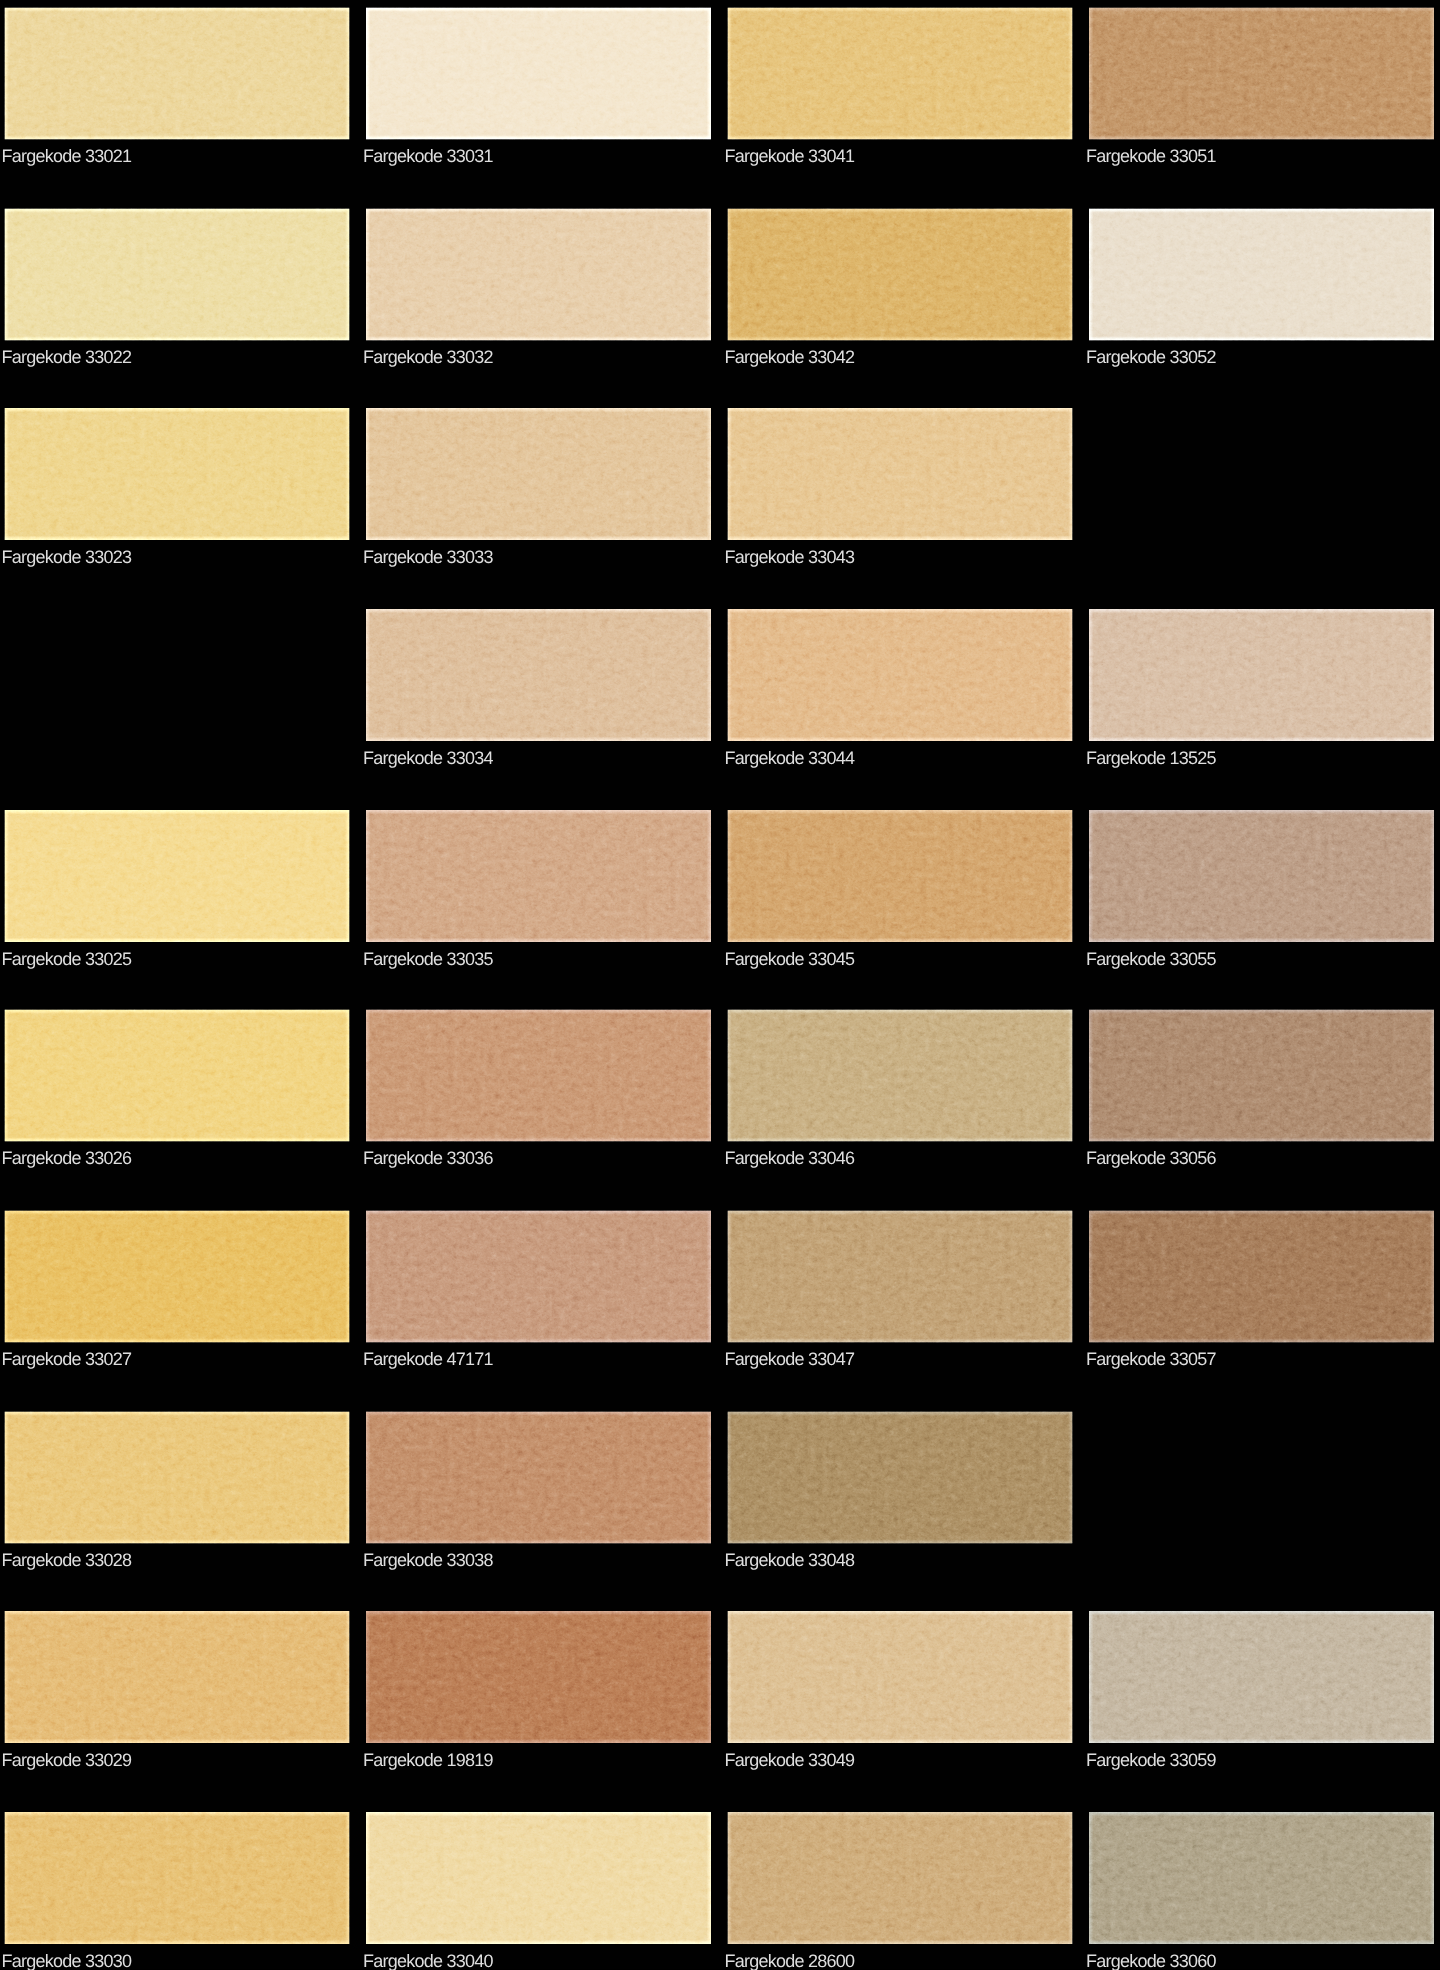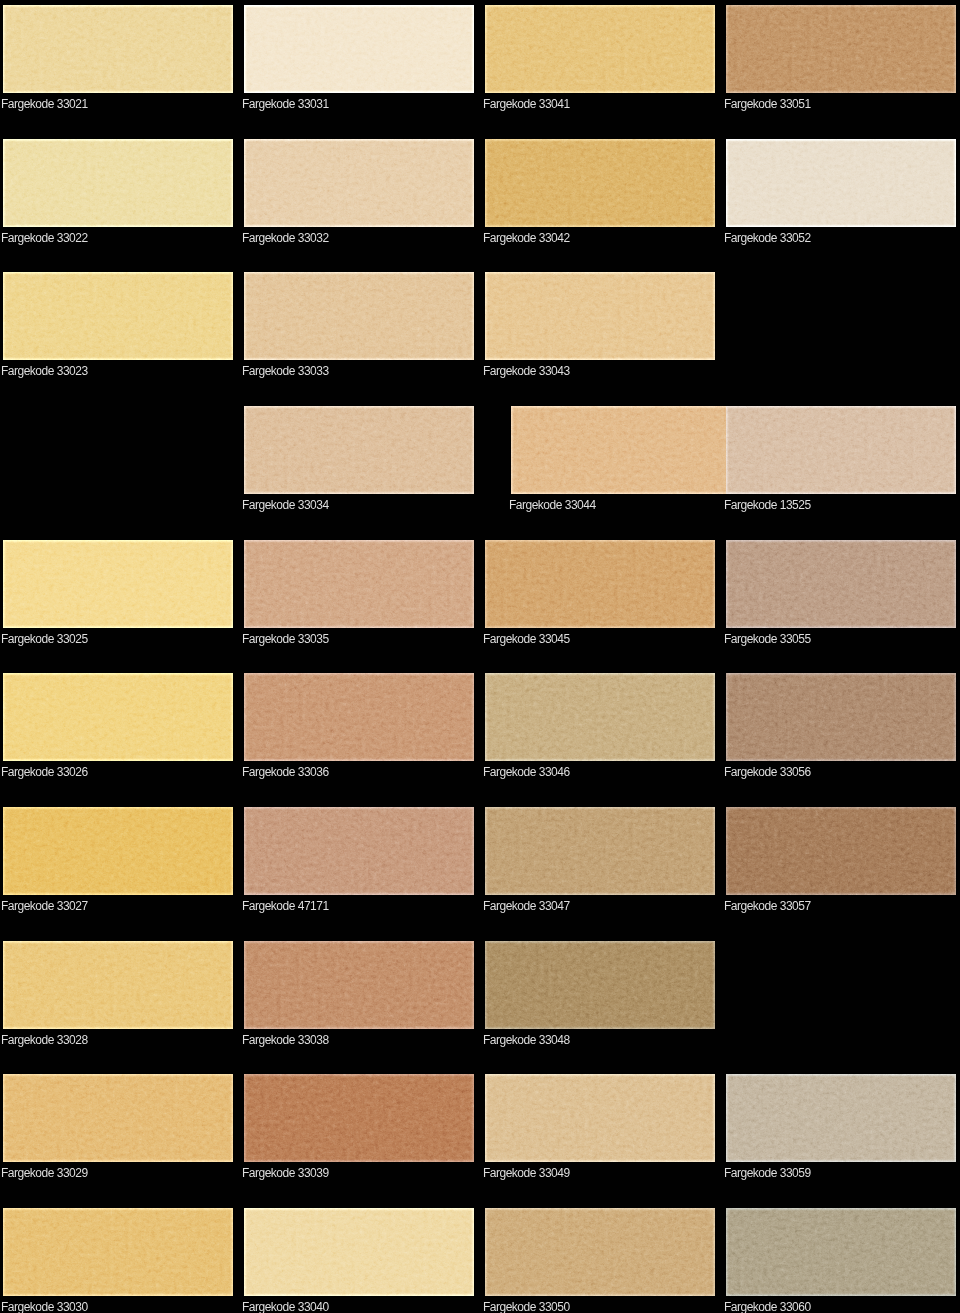--- a/index.html
+++ b/index.html
@@ -243,21 +243,21 @@
       <svg class="tex2" viewBox="74 31 230 88">
           <rect x="-400" y="-400" width="1400" height="1000" filter="url(#fGrainB)"></rect>
         </svg>
       <svg class="tex3" viewBox="233 86 230 88">
           <rect x="-400" y="-400" width="1400" height="1000" filter="url(#fSpeck)"></rect>
         </svg>
       <div class="rim"></div>
     </div>
     <div class="lbl">Fargekode 33034</div>
   </div>
-  <div class="cell" style="left:511px;top:406.04px">
+  <div class="cell" style="left:485px;top:406.04px">
     <div class="sw">
       <div class="base" style="background-color: rgb(228, 189, 142);"></div>
       <svg class="tex" viewBox="207 151 230 88">
           <rect x="-400" y="-400" width="1400" height="1000" filter="url(#fGrainA)"></rect>
         </svg>
       <svg class="tex2" viewBox="145 60 230 88">
           <rect x="-400" y="-400" width="1400" height="1000" filter="url(#fGrainB)"></rect>
         </svg>
       <svg class="tex3" viewBox="73 127 230 88">
           <rect x="-400" y="-400" width="1400" height="1000" filter="url(#fSpeck)"></rect>
@@ -545,21 +545,21 @@
           <rect x="-400" y="-400" width="1400" height="1000" filter="url(#fGrainA)"></rect>
         </svg>
       <svg class="tex2" viewBox="79 92 230 88">
           <rect x="-400" y="-400" width="1400" height="1000" filter="url(#fGrainB)"></rect>
         </svg>
       <svg class="tex3" viewBox="117 12 230 88">
           <rect x="-400" y="-400" width="1400" height="1000" filter="url(#fSpeck)"></rect>
         </svg>
       <div class="rim"></div>
     </div>
-    <div class="lbl">Fargekode 33039</div>
+    <div class="lbl">Fargekode 19819</div>
   </div>
   <div class="cell" style="left:485px;top:1074.44px">
     <div class="sw">
       <div class="base" style="background-color: rgb(222, 194, 150);"></div>
       <svg class="tex" viewBox="14 29 230 88">
           <rect x="-400" y="-400" width="1400" height="1000" filter="url(#fGrainA)"></rect>
         </svg>
       <svg class="tex2" viewBox="150 121 230 88">
           <rect x="-400" y="-400" width="1400" height="1000" filter="url(#fGrainB)"></rect>
         </svg>
@@ -625,21 +625,21 @@
           <rect x="-400" y="-400" width="1400" height="1000" filter="url(#fGrainA)"></rect>
         </svg>
       <svg class="tex2" viewBox="151 64 230 88">
           <rect x="-400" y="-400" width="1400" height="1000" filter="url(#fGrainB)"></rect>
         </svg>
       <svg class="tex3" viewBox="88 68 230 88">
           <rect x="-400" y="-400" width="1400" height="1000" filter="url(#fSpeck)"></rect>
         </svg>
       <div class="rim"></div>
     </div>
-    <div class="lbl">Fargekode 33050</div>
+    <div class="lbl">Fargekode 28600</div>
   </div>
   <div class="cell" style="left:726px;top:1208.12px">
     <div class="sw">
       <div class="base" style="background-color: rgb(177, 166, 140);"></div>
       <svg class="tex" viewBox="199 97 230 88">
           <rect x="-400" y="-400" width="1400" height="1000" filter="url(#fGrainA)"></rect>
         </svg>
       <svg class="tex2" viewBox="222 93 230 88">
           <rect x="-400" y="-400" width="1400" height="1000" filter="url(#fGrainB)"></rect>
         </svg>

